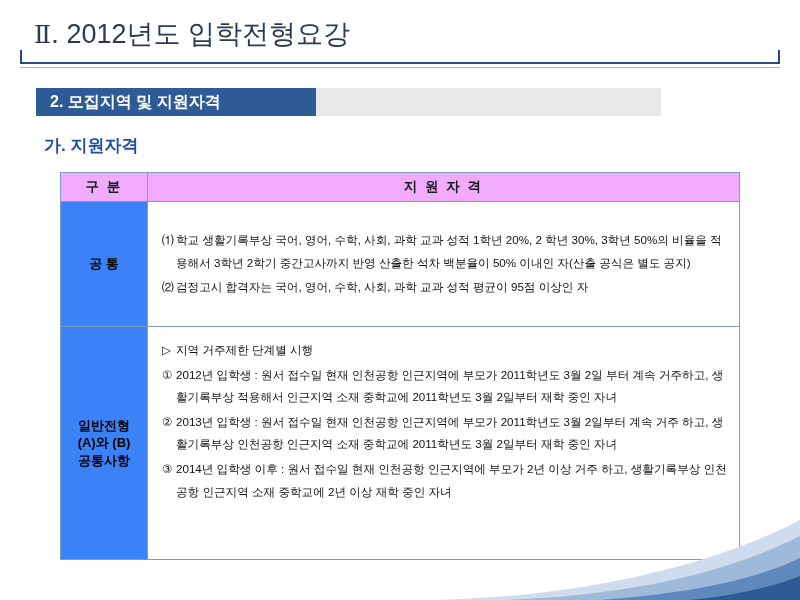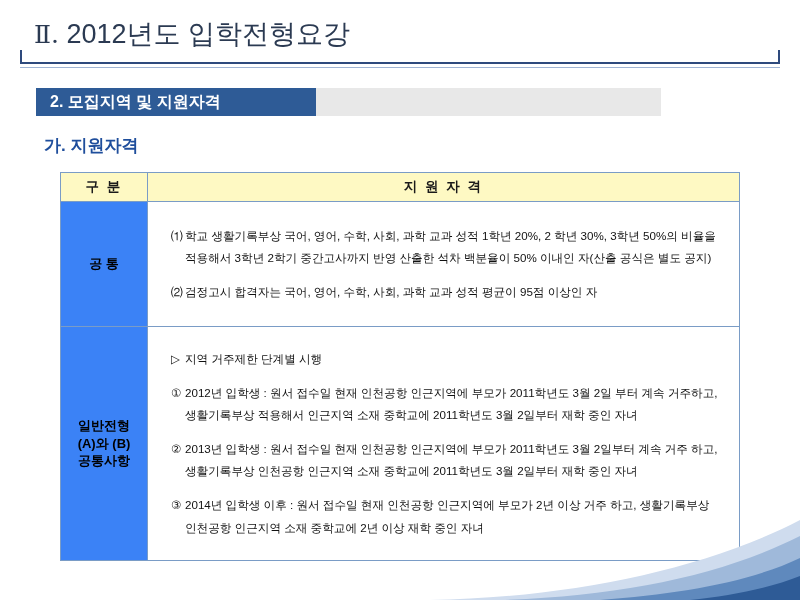--- a/index.html
+++ b/index.html
@@ -158,21 +158,21 @@
     top: 172px;
     width: 680px;
     border-collapse: collapse;
     table-layout: fixed;
   }
   .tbl td, .tbl th {
     border: 1px solid #7a9cc6;
     vertical-align: middle;
   }
   .tbl th {
-    background: #fef9c3;
+    background: #f0abfc;
     color: #1a1a1a;
     font-size: 13.5px;
     font-weight: bold;
     height: 26px;
     letter-spacing: 2px;
   }
   .col-label {
     width: 84px;
     text-align: center;
     background: #3b82f6;
@@ -181,21 +181,21 @@
     font-weight: bold;
     line-height: 1.35;
   }
   .cell-body {
     padding: 10px 10px 10px 12px;
     font-size: 11.6px;
     color: #111;
     line-height: 1.95;
   }
   .cell-body p {
-    margin: 11px;
+    margin: 2px;
     text-indent: 0;
     padding-left: 14px;
   }
   .cell-body p .mk {
     display: inline-block;
     width: 14px;
     margin-left: -14px;
   }
   .row-common .cell-body { height: 104px; }
   .row-general .cell-body { height: 212px; vertical-align: top; }

